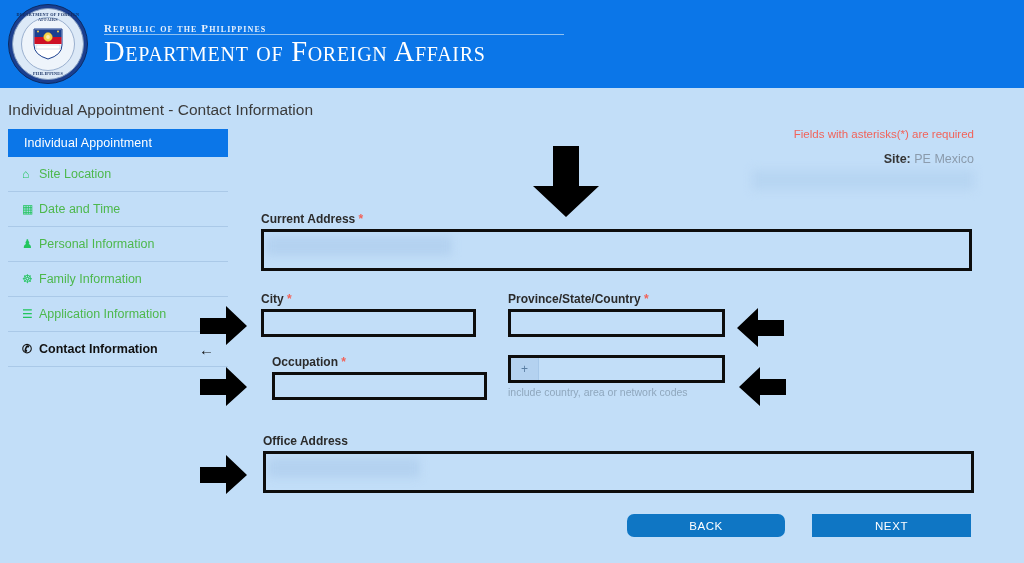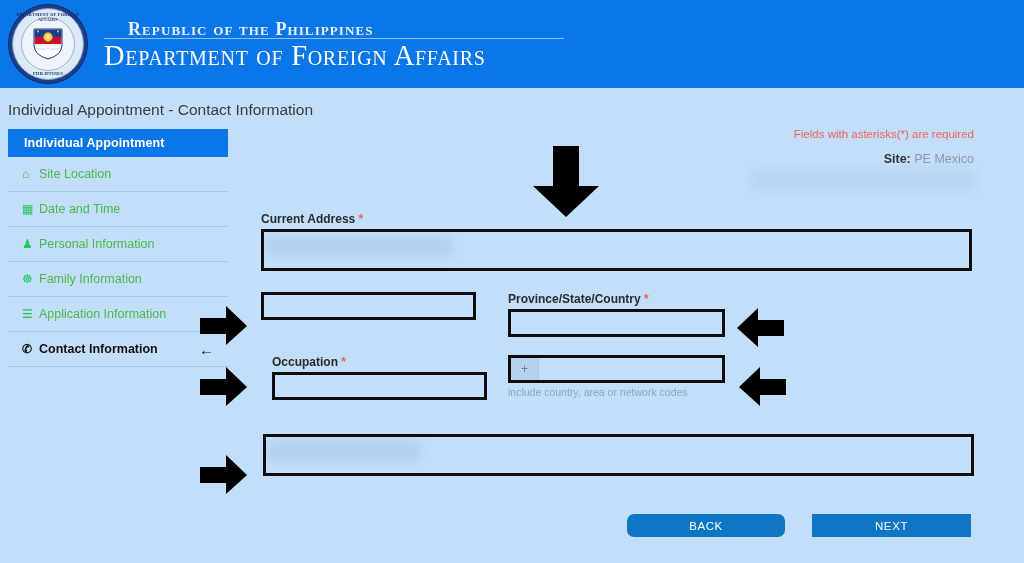--- a/index.html
+++ b/index.html
@@ -64,27 +64,26 @@
   .seal-text-bot { bottom: 8px; }
 
   .header-text {
     margin-left: 16px;
     color: #ffffff;
     font-family: "Liberation Serif", serif;
     line-height: 1;
     padding-top: 2px;
   }
   .hdr-line1 {
-    font-size: 18px;
+    font-size: 11px;
     letter-spacing: 1.1px;
     color: #e8f1fc;
     font-variant: small-caps;
     font-weight: bold;
     padding-bottom: 0;
-    margin-left: 24px;
   }
   .hdr-rule {
     height: 1px;
     background: #8fc0f0;
     width: 460px;
     margin-bottom: 2px;
   }
   .hdr-line2 {
     font-size: 28.5px;
     letter-spacing: .7px;
@@ -111,21 +110,21 @@
   
   .sidebar {
     position: absolute;
     left: 8px; top: 129px;
     width: 220px;
   }
   .side-head {
     background: #0b76e8;
     color: #ffffff;
     font-size: 12.5px;
-    font-weight: bold;
+    font-weight: normal;
     padding: 7px 8px 7px 16px;
     letter-spacing: .1px;
   }
   .side-item {
     height: 35px;
     display: flex;
     align-items: center;
     padding-left: 14px;
     border-bottom: 1px solid #aac9e8;
     font-size: 12.5px;
@@ -312,20 +311,24 @@
     <div class="flabel">
       <span>Current Address</span>
       <span class="ast">*</span>
     </div>
     <div class="fbox tall">
       <div class="fill" style="width:186px;"></div>
     </div>
   </div>
 
   <div class="field" style="left:254px; top:292px; width:222px;">
+    <div class="flabel">
+      <span>City</span>
+      <span class="ast">*</span>
+    </div>
     <div class="fbox"></div>
   </div>
 
   <div class="field" style="left:501px; top:292px; width:224px;">
     <div class="flabel">
       <span>Province/State/Country</span>
       <span class="ast">*</span>
     </div>
     <div class="fbox"></div>
   </div>
@@ -339,20 +342,23 @@
   </div>
 
   <div class="field" style="left:501px; top:355px; width:224px;">
     <div class="fbox">
       <div class="prefix">+</div>
     </div>
     <div class="hint">include country, area or network codes</div>
   </div>
 
   <div class="field" style="left:256px; top:434px; width:718px;">
+    <div class="flabel">
+      <span>Office Address</span>
+    </div>
     <div class="fbox tall">
       <div class="fill" style="width:152px;"></div>
     </div>
   </div>
 </div>
 
 <div class="arrow" style="left:531px; top:146px;">
   <svg width="70" height="72" viewBox="0 0 70 72">
     <path d="M22 0 H48 V40 H68 L35 71 L2 40 H22 Z" fill="#000000"></path>
   </svg>

